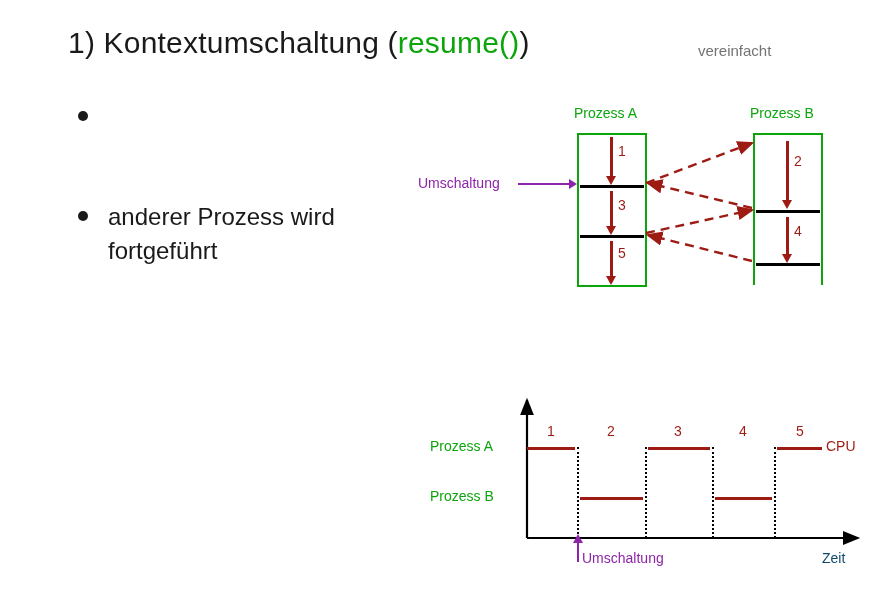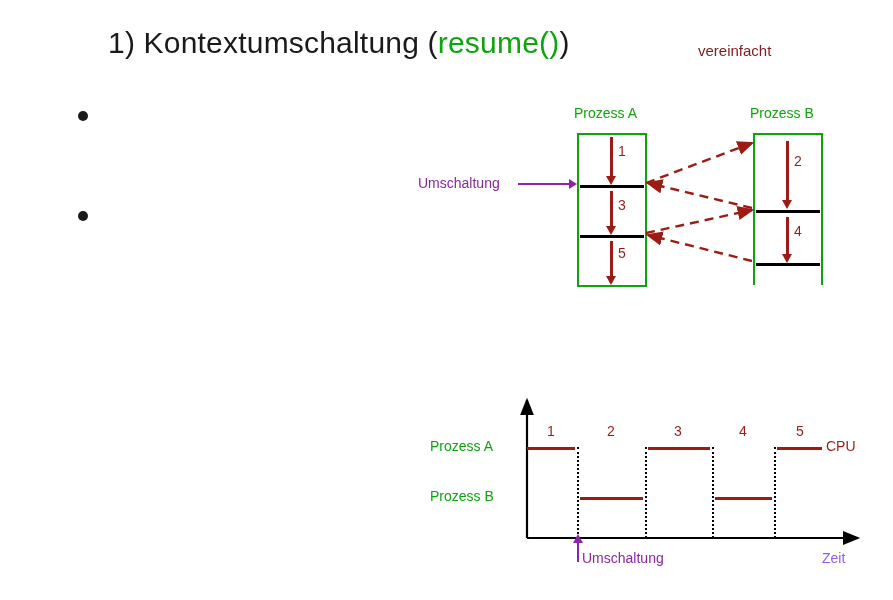--- a/index.html
+++ b/index.html
@@ -23,31 +23,30 @@
 
   
   .title {
     position: absolute;
     left: 68px;
     top: 26px;
     font-size: 30px;
     letter-spacing: 0.2px;
     color: #1a1a1a;
     white-space: nowrap;
-    margin-left: 40px;
   }
   .title .accent {
     color: #0ca60c;
   }
   .title-note {
     position: absolute;
     left: 698px;
     top: 42px;
     font-size: 15px;
-    color: #7f1d1d;
+    color: #737373;
   }
 
   
   .bullet {
     position: absolute;
     font-size: 24px;
     line-height: 34px;
     color: #1a1a1a;
   }
   .bullet .dot {
@@ -189,38 +188,39 @@
   }
   .switch-text-bottom {
     position: absolute;
     font-size: 14px;
     color: #8e24aa;
     white-space: nowrap;
   }
   .time-label {
     position: absolute;
     font-size: 14px;
-    color: #8b5cf6;
+    color: #0c4a6e;
   }
 </style>
 </head>
 <body>
 
 <div class="slide">
 
   <div class="title">
     <span>1) Kontextumschaltung (</span><span class="accent">resume()</span><span>)</span>
   </div>
   <div class="title-note">vereinfacht</div>
 
   <div class="bullet b1">
     <span class="dot"></span>
   </div>
   <div class="bullet b2">
     <span class="dot"></span>
+    <span>anderer Prozess wird fortgeführt</span>
   </div>
 
   <div class="diagram-top">
 
     <div class="proc-label" style="left:144px; top:0px;">Prozess A</div>
     <div class="proc-label" style="left:320px; top:0px;">Prozess B</div>
 
     <div class="lane" style="left:147px; top:28px; width:66px; height:152px;"></div>
     <div class="lane-cap" style="left:147px; top:28px; width:70px;"></div>
     <div class="lane-cap" style="left:147px; top:180px; width:70px;"></div>

